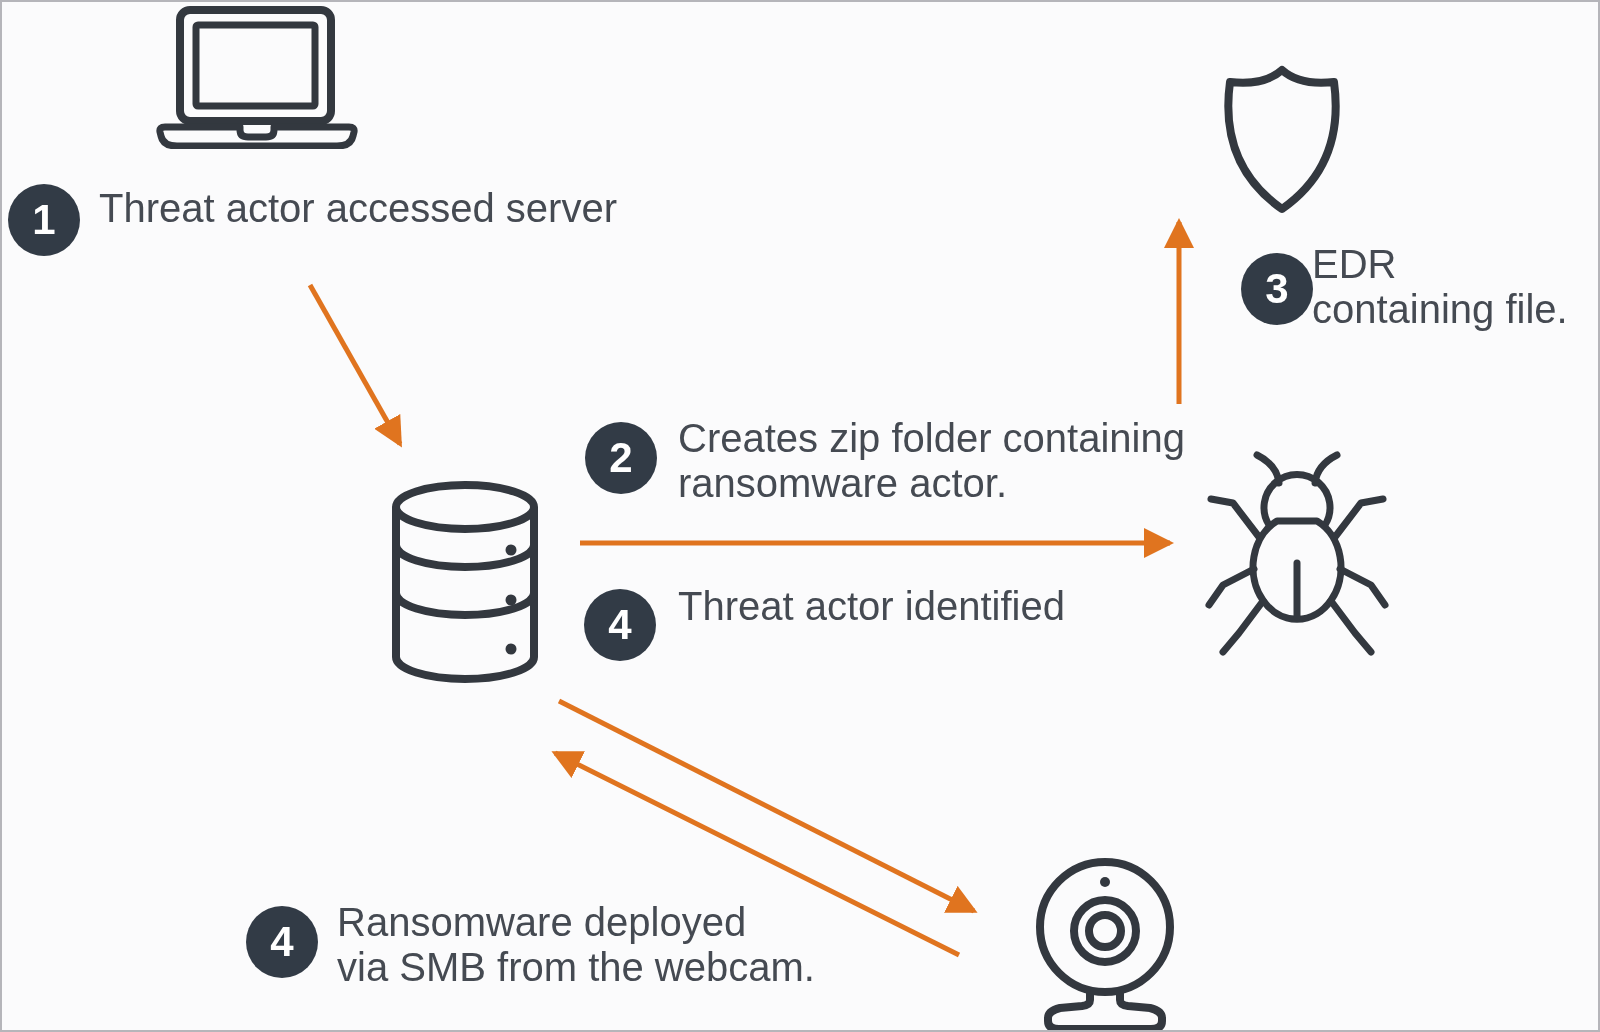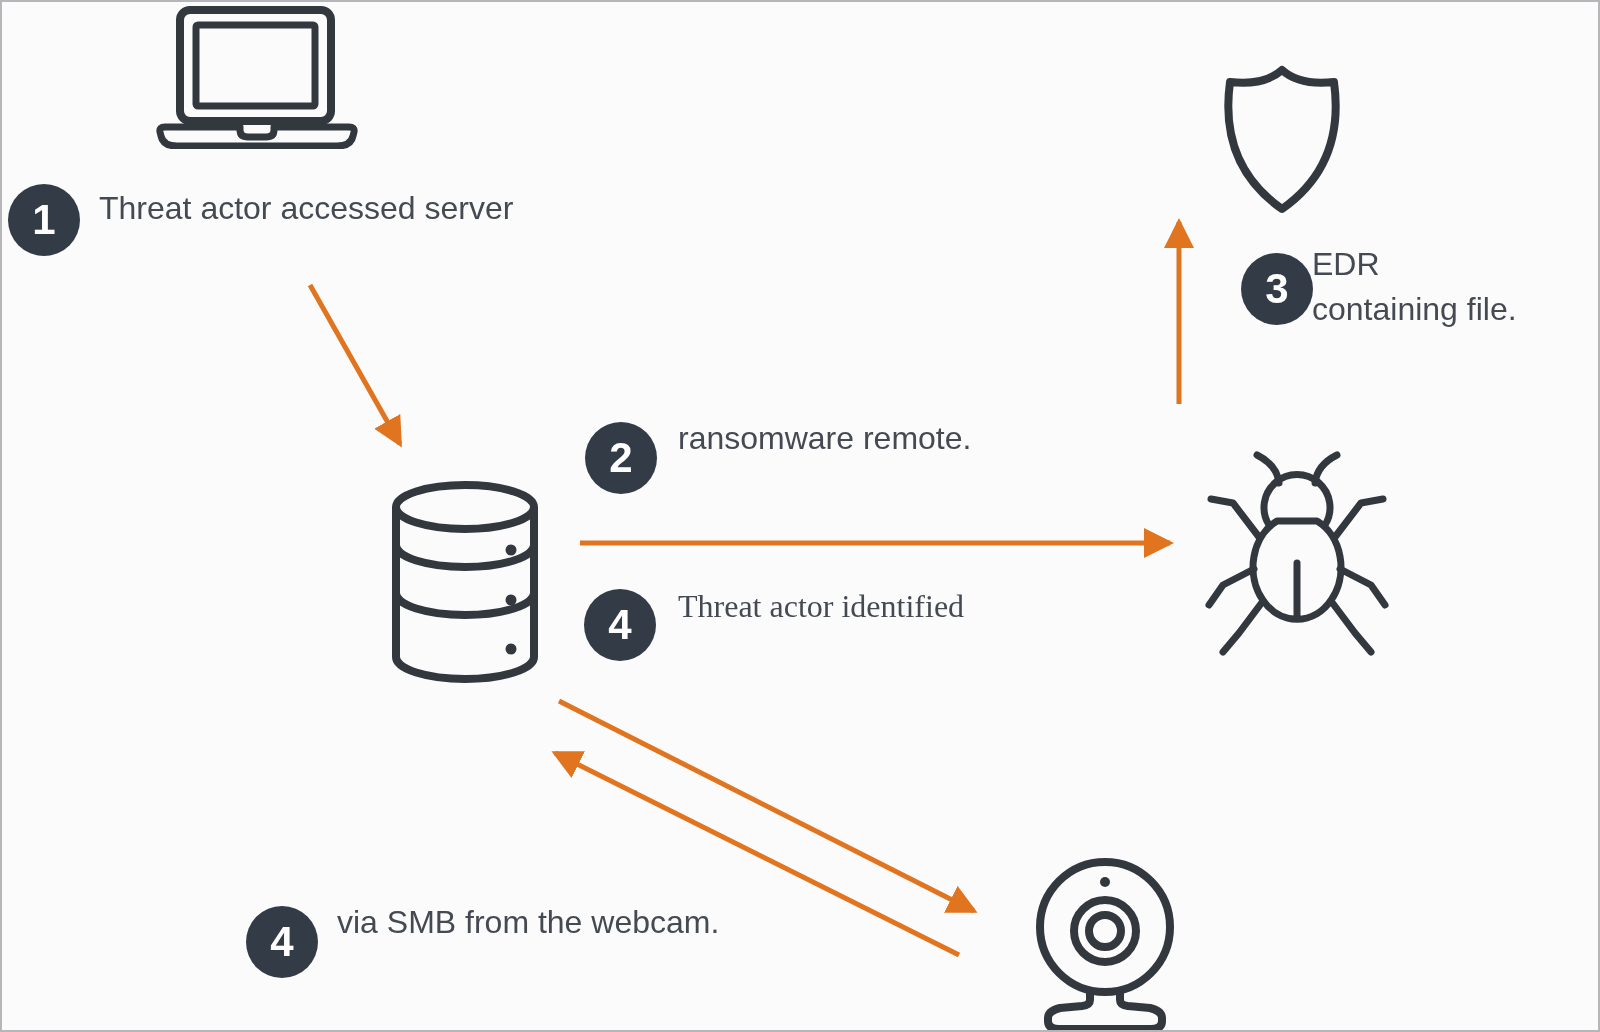--- a/index.html
+++ b/index.html
@@ -18,21 +18,21 @@
   .badge{
     position:absolute;
     width:72px;height:72px;border-radius:50%;
     background:#323b46;color:#ffffff;
     display:flex;align-items:center;justify-content:center;
     font-size:42px;font-weight:600;line-height:1;
   }
   .caption{
     position:absolute;
     color:#454a52;
-    font-size:32px;line-height:45px;
+    font-size:40px;line-height:45px;
     white-space:nowrap;
     letter-spacing:0px;
   }
   .arrow-layer{position:absolute;left:0;top:0;width:1600px;height:1032px;pointer-events:none;}
   .arrow{stroke:#e0741f;stroke-width:5;fill:none;}
 </style>
 </head>
 <body>
 
 <div class="canvas">
@@ -108,38 +108,40 @@
     <span>1</span>
   </div>
   <div class="caption" style="left:97px;top:184px;">
     <div>Threat actor accessed server</div>
   </div>
 
   <div class="badge" style="left:583px;top:420px;">
     <span>2</span>
   </div>
   <div class="caption" style="left:676px;top:414px;">
-    <div>ransomware remote.</div>
+    <div>Creates zip folder containing</div>
+    <div>ransomware actor.</div>
   </div>
 
   <div class="badge" style="left:1239px;top:251px;">
     <span>3</span>
   </div>
   <div class="caption" style="left:1310px;top:240px;">
     <div>EDR</div>
     <div>containing file.</div>
   </div>
 
   <div class="badge" style="left:582px;top:587px;">
     <span>4</span>
   </div>
-  <div class="caption" style="left:676px;top:582px;font-family:Liberation Serif, serif;">
+  <div class="caption" style="left:676px;top:582px;">
     <div>Threat actor identified</div>
   </div>
 
   <div class="badge" style="left:244px;top:904px;">
     <span>4</span>
   </div>
   <div class="caption" style="left:335px;top:898px;">
+    <div>Ransomware deployed</div>
     <div>via SMB from the webcam.</div>
   </div>
 
 </div>
 
 </body></html>

